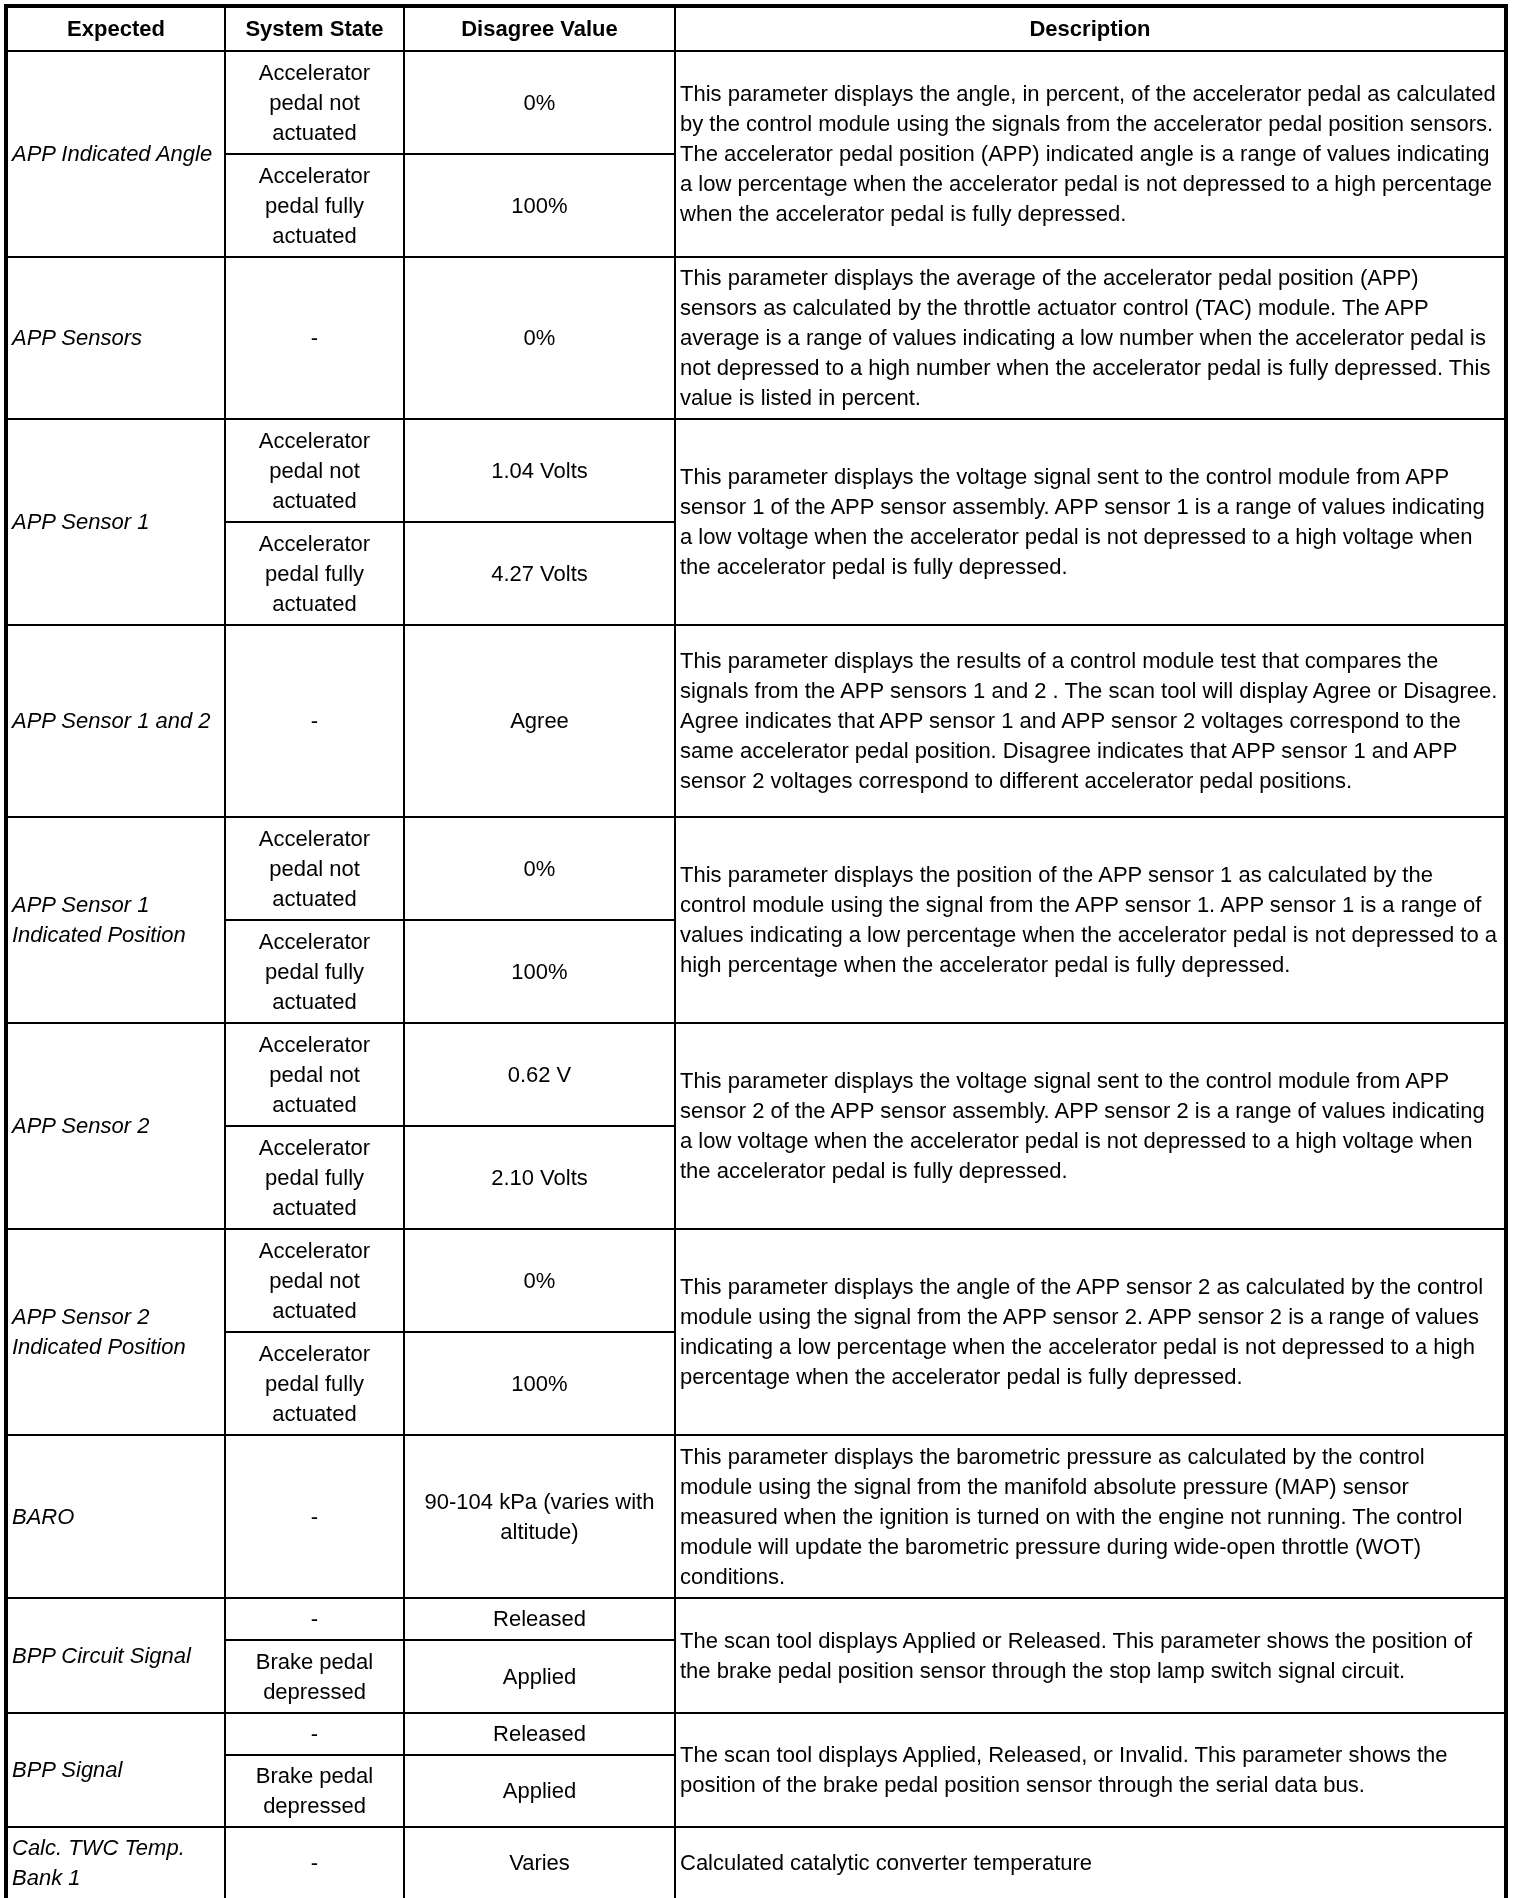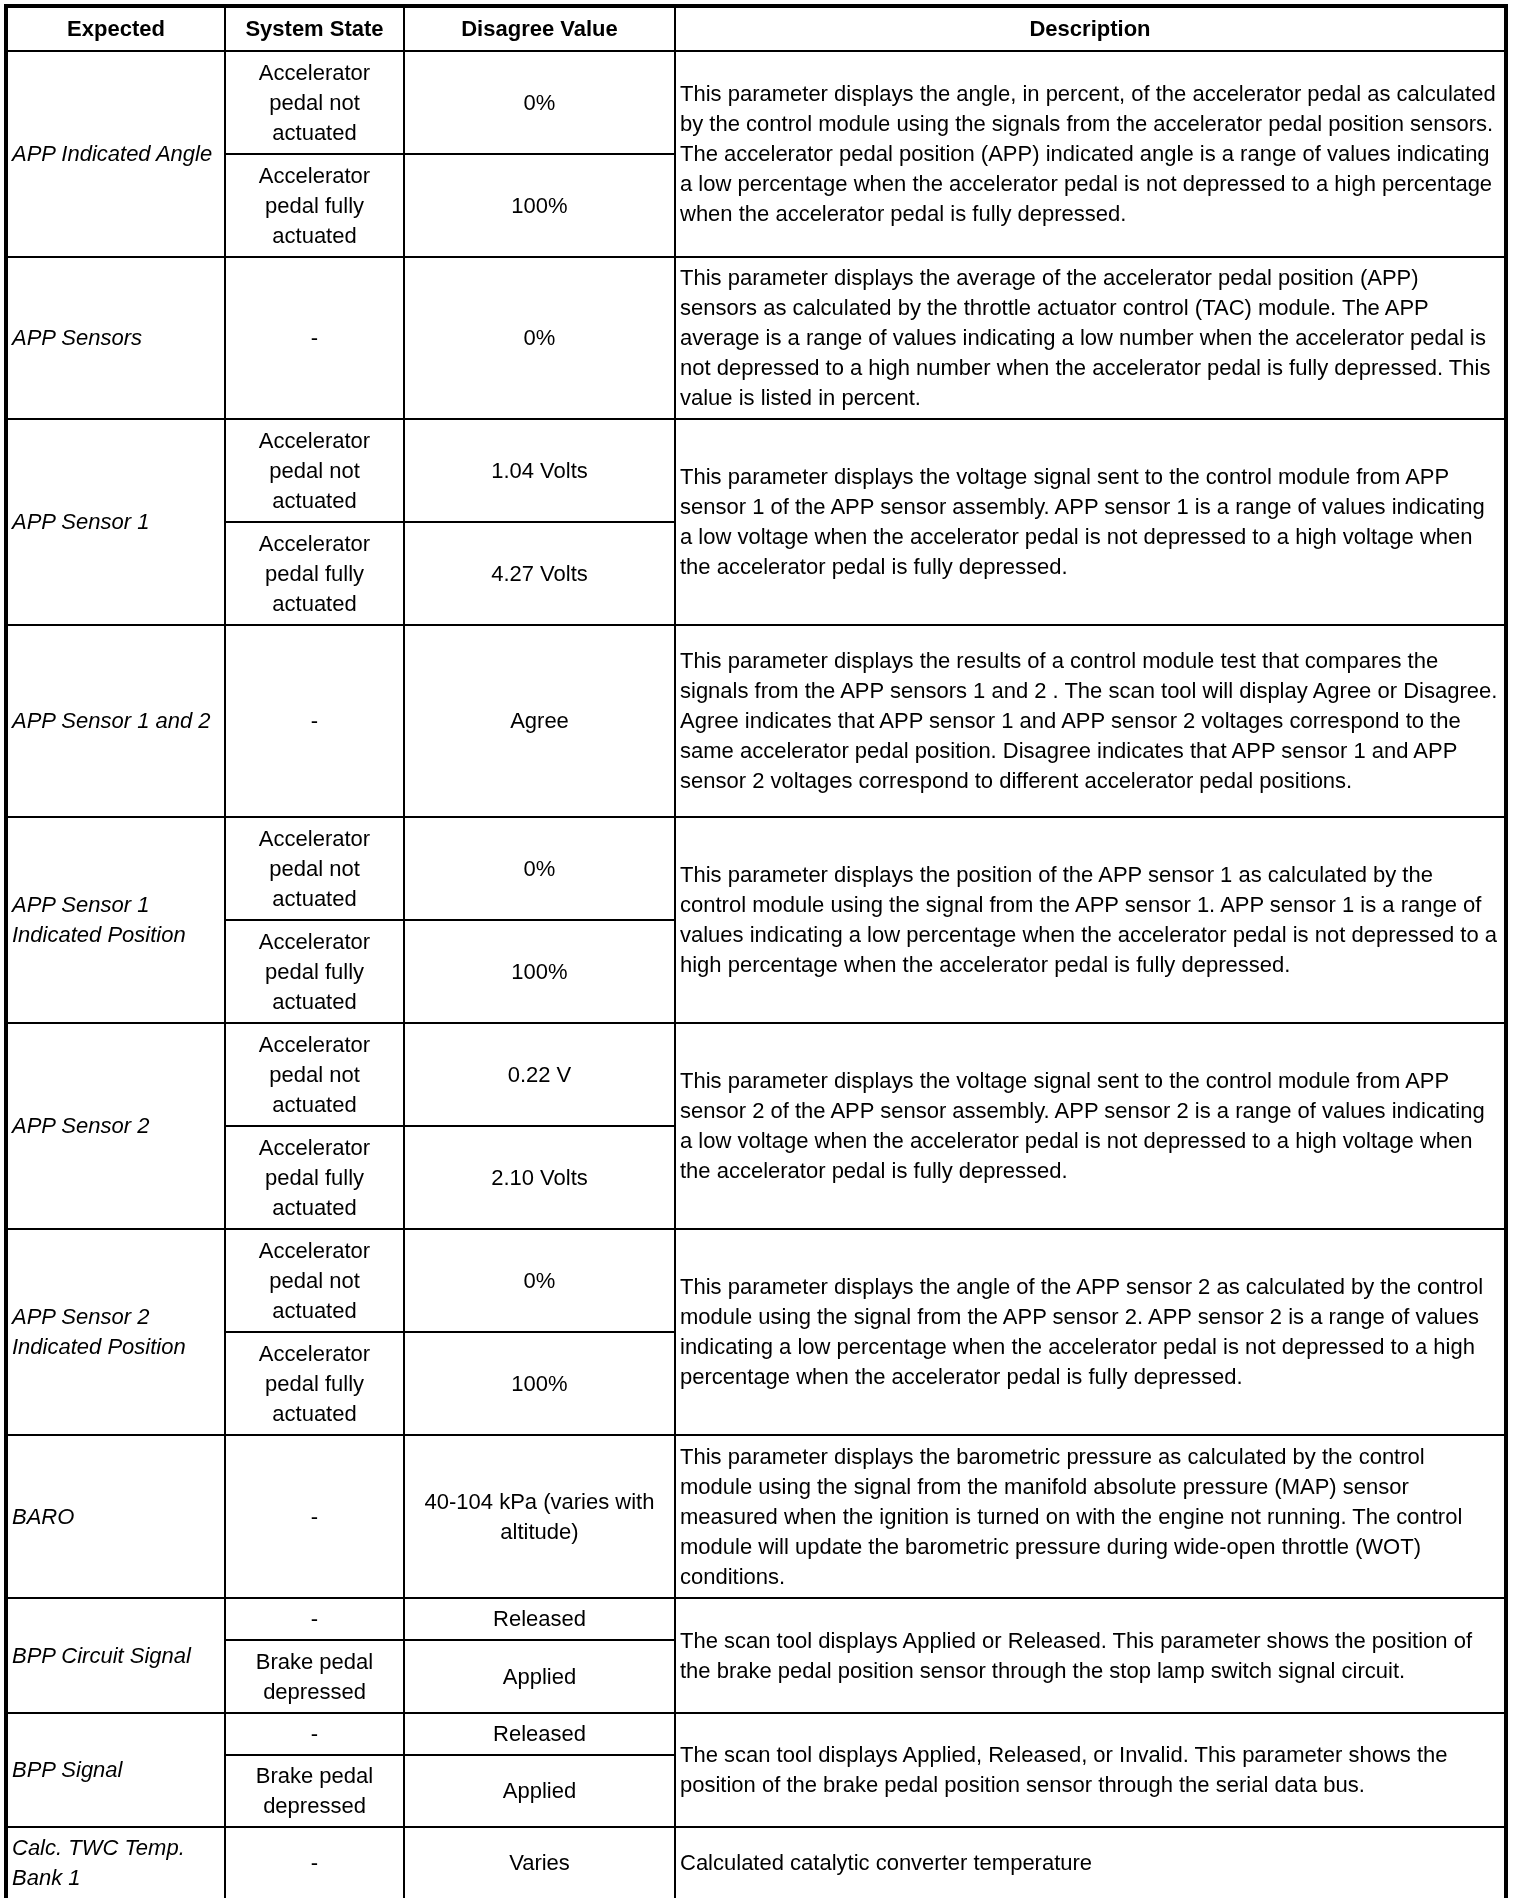--- a/index.html
+++ b/index.html
@@ -100,21 +100,21 @@
       <td class="desc" rowspan="2">This parameter displays the position of the APP sensor 1 as calculated by the control module using the signal from the APP sensor 1. APP sensor 1 is a range of values indicating a low percentage when the accelerator pedal is not depressed to a high percentage when the accelerator pedal is fully depressed.</td>
     </tr>
     <tr class="h103">
       <td class="state">Accelerator pedal fully actuated</td>
       <td class="value">100%</td>
     </tr>
 
     <tr class="h103">
       <td class="param" rowspan="2">APP Sensor 2</td>
       <td class="state">Accelerator pedal not actuated</td>
-      <td class="value">0.22 V</td>
+      <td class="value">0.62 V</td>
       <td class="desc" rowspan="2">This parameter displays the voltage signal sent to the control module from APP sensor 2 of the APP sensor assembly. APP sensor 2 is a range of values indicating a low voltage when the accelerator pedal is not depressed to a high voltage when the accelerator pedal is fully depressed.</td>
     </tr>
     <tr class="h103">
       <td class="state">Accelerator pedal fully actuated</td>
       <td class="value">2.10 Volts</td>
     </tr>
 
     <tr class="h103">
       <td class="param" rowspan="2">APP Sensor 2 Indicated Position</td>
       <td class="state">Accelerator pedal not actuated</td>
@@ -122,21 +122,21 @@
       <td class="desc" rowspan="2">This parameter displays the angle of the APP sensor 2 as calculated by the control module using the signal from the APP sensor 2. APP sensor 2 is a range of values indicating a low percentage when the accelerator pedal is not depressed to a high percentage when the accelerator pedal is fully depressed.</td>
     </tr>
     <tr class="h103">
       <td class="state">Accelerator pedal fully actuated</td>
       <td class="value">100%</td>
     </tr>
 
     <tr class="h163">
       <td class="param">BARO</td>
       <td class="state">-</td>
-      <td class="value">40-104 kPa (varies with altitude)</td>
+      <td class="value">90-104 kPa (varies with altitude)</td>
       <td class="desc">This parameter displays the barometric pressure as calculated by the control module using the signal from the manifold absolute pressure (MAP) sensor measured when the ignition is turned on with the engine not running. The control module will update the barometric pressure during wide-open throttle (WOT) conditions.</td>
     </tr>
 
     <tr class="h42">
       <td class="param" rowspan="2">BPP Circuit Signal</td>
       <td class="state">-</td>
       <td class="value">Released</td>
       <td class="desc" rowspan="2">The scan tool displays Applied or Released. This parameter shows the position of the brake pedal position sensor through the stop lamp switch signal circuit.</td>
     </tr>
     <tr class="h73">

